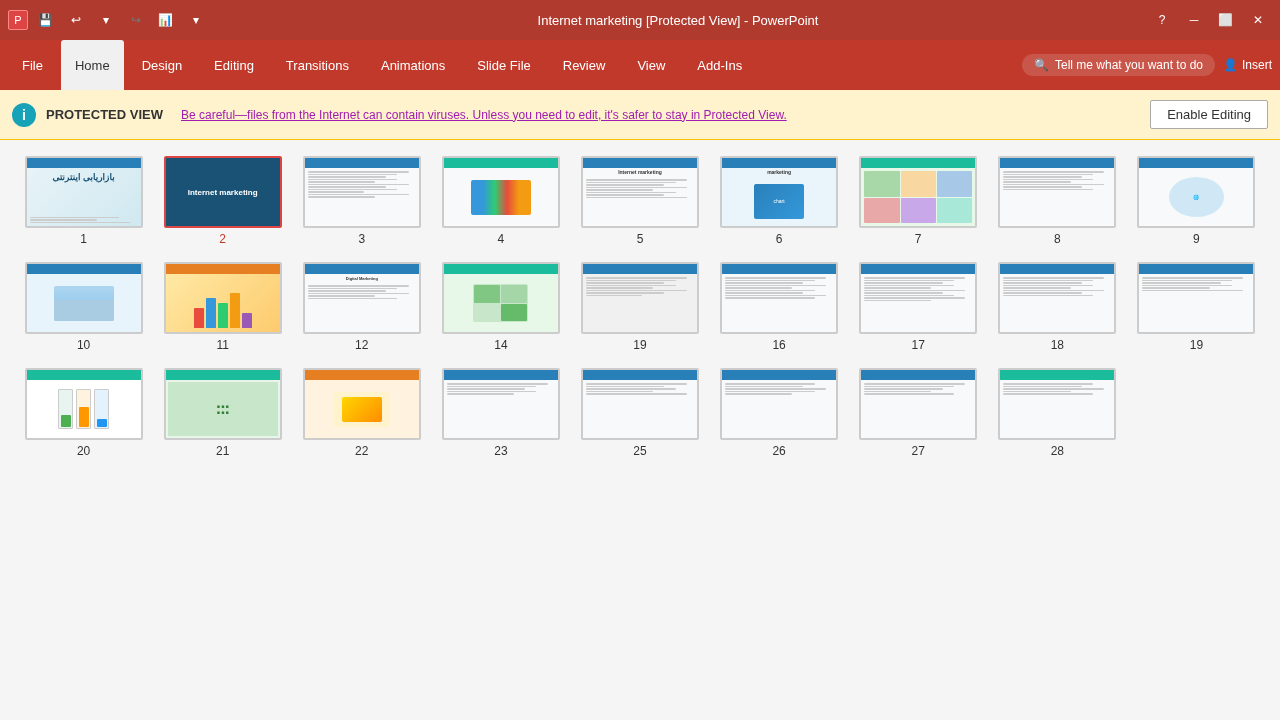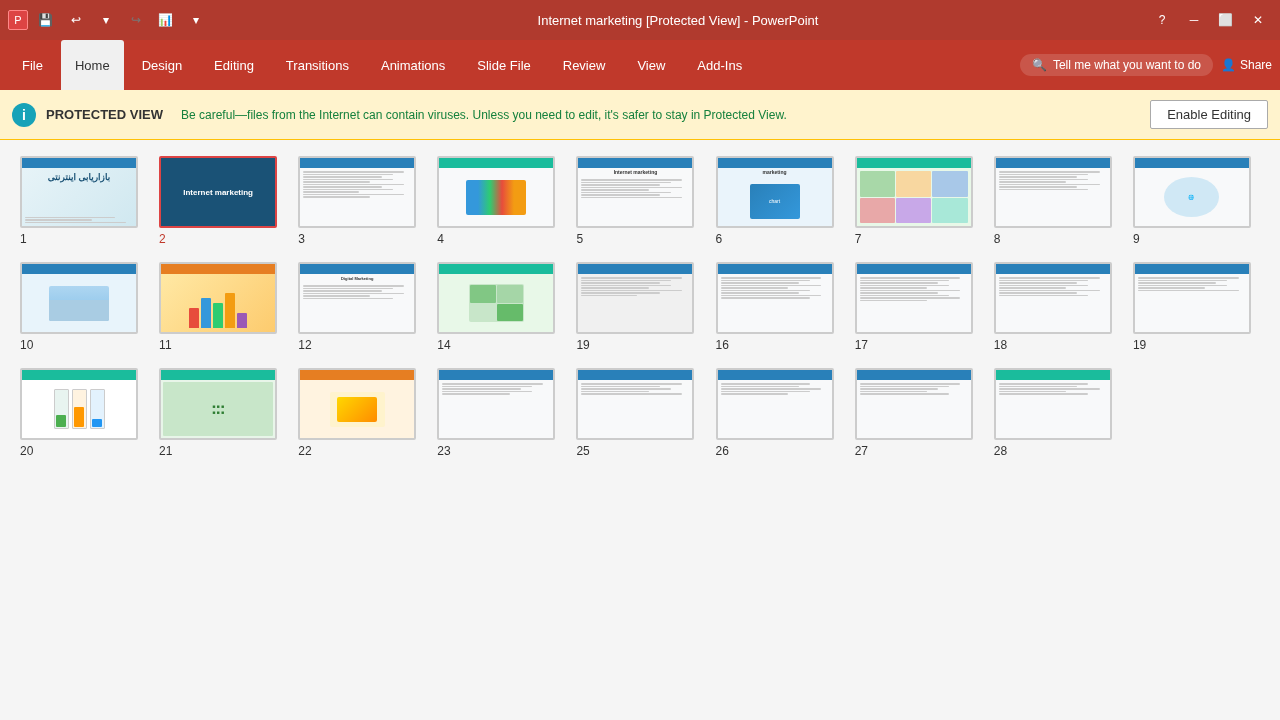--- a/index.html
+++ b/index.html
@@ -57,21 +57,21 @@
     }
     .protected-icon {
       width: 24px; height: 24px;
       background: #17a2b8;
       border-radius: 50%;
       display: flex; align-items: center; justify-content: center;
       color: white; font-weight: bold; font-size: 14px;
       flex-shrink: 0;
     }
     .protected-label { font-weight: 700; font-size: 13px; color: #333; margin-right: 8px; }
-    .protected-text { font-size: 12px; color: #15803d; flex: 1; }
+    .protected-text { font-size: 12px; color: #a21caf; flex: 1; text-decoration: underline; }
     .enable-btn {
       background: white;
       border: 1px solid #aaa;
       padding: 6px 16px;
       font-size: 13px;
       cursor: pointer;
       border-radius: 2px;
       color: #333;
       white-space: nowrap;
     }
@@ -84,21 +84,21 @@
       padding: 16px 20px;
     }
     .slide-grid {
       display: grid;
       grid-template-columns: repeat(9, 1fr);
       gap: 16px 12px;
     }
     .slide-item {
       display: flex;
       flex-direction: column;
-      align-items: flex-start;
+      align-items: center;
       cursor: pointer;
     }
     .slide-thumb {
       width: 118px;
       height: 72px;
       background: white;
       border: 2px solid #ccc;
       border-radius: 2px;
       position: relative;
       overflow: hidden;
@@ -182,21 +182,21 @@
   <div class="ribbon-tab">Review</div>
   <div class="ribbon-tab">View</div>
   <div class="ribbon-tab">Add-Ins</div>
   <div class="ribbon-right">
     <div class="tell-me">
       <span>🔍</span>
       <span>Tell me what you want to do</span>
     </div>
     <div class="share-btn">
       <span>👤</span>
-      <span>Share</span>
+      <span>Insert</span>
     </div>
   </div>
 </div>
 
 <div class="protected-bar">
   <div class="protected-icon">i</div>
   <span class="protected-label">PROTECTED VIEW</span>
   <span class="protected-text">Be careful—files from the Internet can contain viruses. Unless you need to edit, it's safer to stay in Protected View.</span>
   <button class="enable-btn">Enable Editing</button>
 </div>

